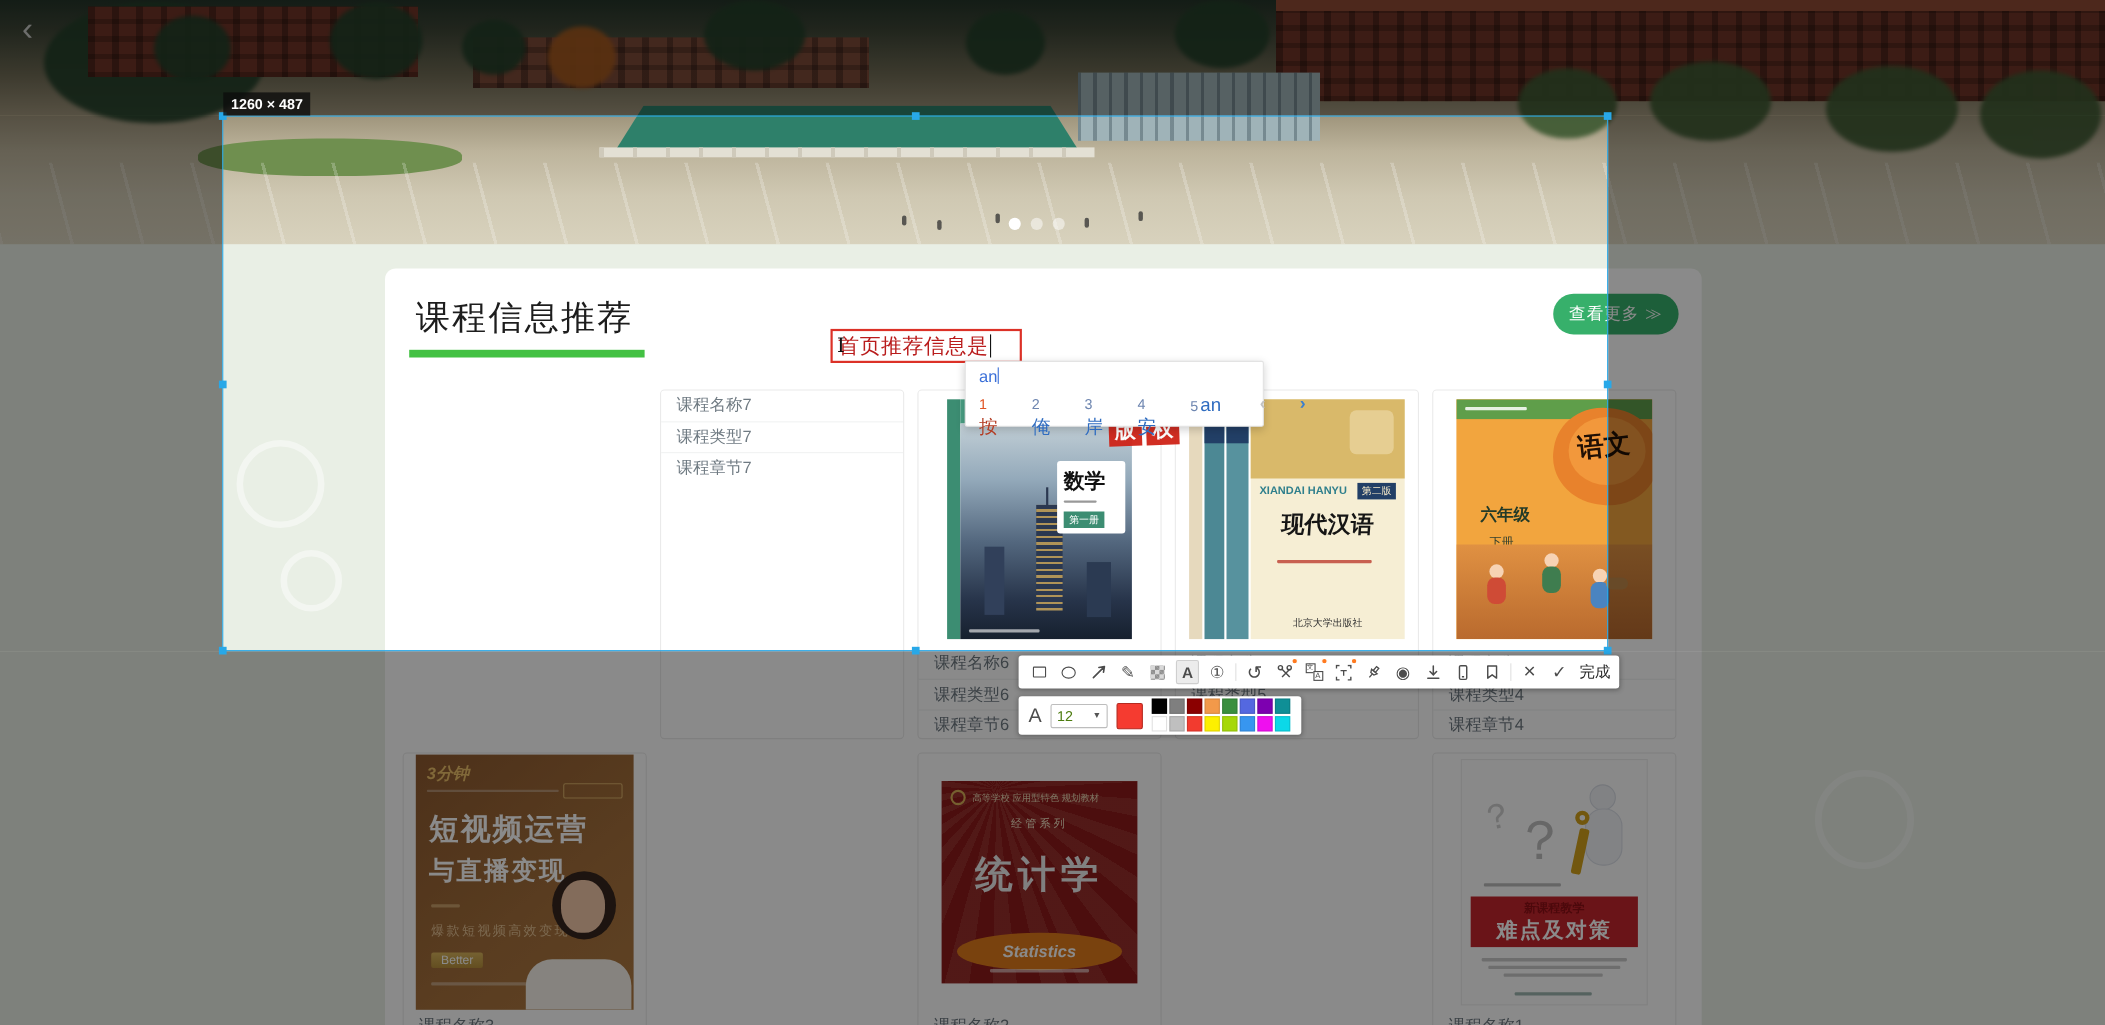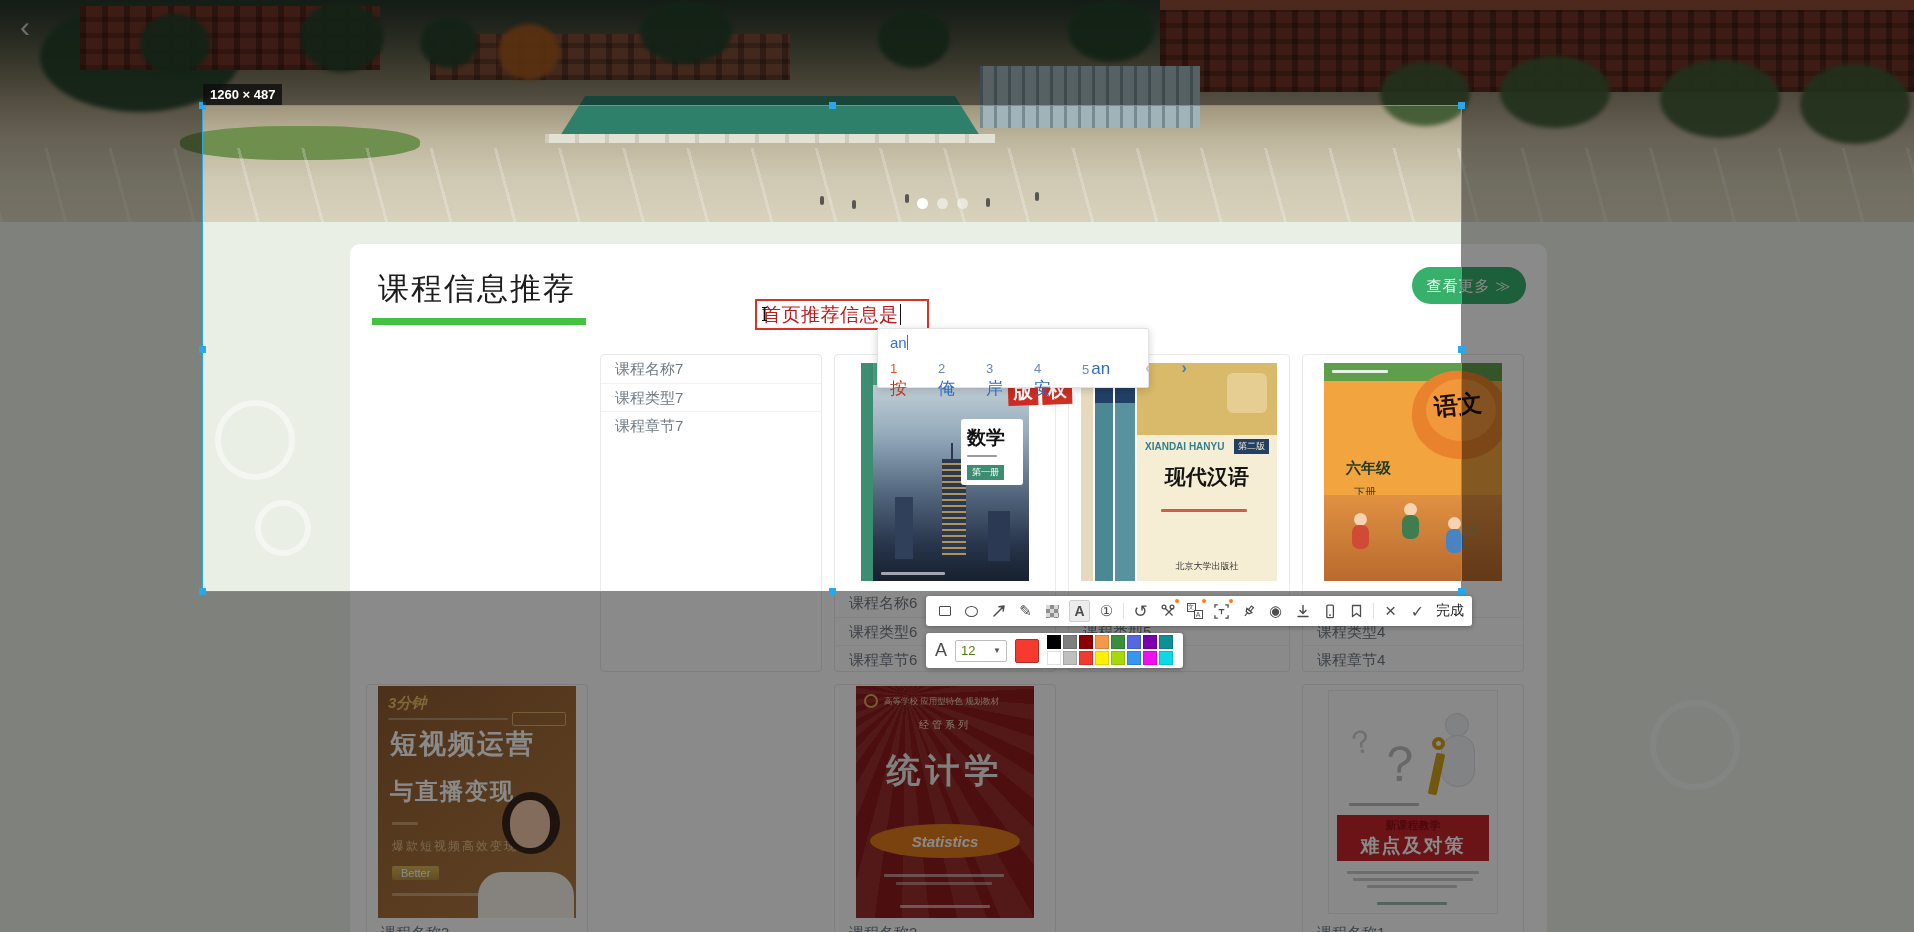--- a/index.html
+++ b/index.html
@@ -97,30 +97,30 @@
   .yw-grade{position:absolute;left:22px;top:96px;font-size:15px;font-weight:bold;color:#223a28;}
   .yw-vol{position:absolute;left:30px;top:122px;font-size:11px;color:#33402f;}
   .yw-illus{position:absolute;left:0;right:0;bottom:0;height:86px;background:linear-gradient(180deg,#e09142,#b96a2e);}
   .kid-h{position:absolute;width:13px;height:13px;border-radius:50%;background:#f7d3b4;}
   .kid-b{position:absolute;width:17px;height:24px;border-radius:7px;}
   
   .bk-dy{width:198px;height:232px;position:relative;overflow:hidden;color:#fff;
     background:linear-gradient(140deg,#8e5a30,#a6713c 60%,#b07a42);}
   .dy-brand{position:absolute;left:10px;top:8px;font-size:15px;font-weight:bold;font-style:italic;color:#ecc06a;}
   .dy-chip{position:absolute;right:10px;top:26px;width:54px;height:14px;border:1px solid #d9b06a;border-radius:2px;}
-  .dy-t1{position:absolute;left:12px;top:40px;font-size:27px;font-weight:bold;letter-spacing:2px;}
+  .dy-t1{position:absolute;left:12px;top:50px;font-size:27px;font-weight:bold;letter-spacing:2px;}
   .dy-t2{position:absolute;left:12px;top:90px;font-size:23px;font-weight:bold;letter-spacing:2px;}
   .dy-sub{position:absolute;left:14px;top:152px;font-size:12px;color:#e3c093;letter-spacing:2px;}
   .dy-tag{position:absolute;left:14px;bottom:38px;background:linear-gradient(#d8b45c,#b8903c);color:#fff;font-size:11px;padding:1px 9px;border-radius:2px;}
   .dy-person{position:absolute;right:2px;bottom:0;width:96px;height:130px;}
   .dy-hair{position:absolute;right:14px;top:4px;width:58px;height:62px;background:#36261e;border-radius:50%;}
   .dy-face{position:absolute;right:24px;top:12px;width:40px;height:48px;background:#f2c7a8;border-radius:46%;}
   .dy-body{position:absolute;right:0;bottom:0;width:96px;height:46px;background:#f7f3ea;border-radius:24px 24px 0 0;}
   
-  .bk-tj{width:178px;height:232px;position:relative;background:#8c1a1a;overflow:hidden;}
+  .bk-tj{width:178px;height:184px;position:relative;background:#8c1a1a;overflow:hidden;}
   .bk-tj::before{content:"";position:absolute;inset:0;
     background:repeating-conic-gradient(from 160deg at 28% 4%,rgba(255,230,200,.10) 0 7deg,transparent 7deg 14deg);}
   .tj-logo{position:absolute;left:8px;top:8px;width:14px;height:14px;border:2px solid #d8b058;border-radius:50%;}
   .tj-hdr{position:absolute;left:28px;top:10px;right:4px;font-size:8.5px;color:#ead9b5;}
   .tj-series{position:absolute;left:0;right:0;top:32px;text-align:center;font-size:10px;color:#f0e3c5;letter-spacing:3px;}
   .tj-title{position:absolute;left:0;right:0;top:62px;text-align:center;font-size:34px;font-weight:bold;color:#ececec;
     letter-spacing:5px;font-family:"DejaVu Serif",serif;}
   .tj-band{position:absolute;left:14px;right:14px;top:138px;height:34px;background:#df7b1b;border-radius:50%;
     display:flex;align-items:center;justify-content:center;}
   .tj-sub{font-size:15px;font-weight:bold;font-style:italic;color:#fff;}

